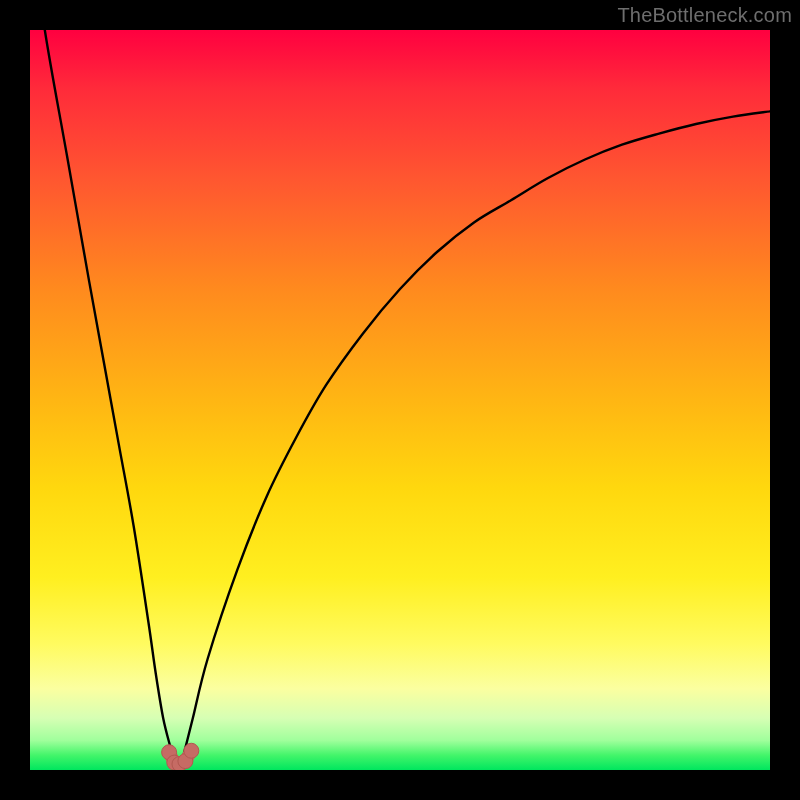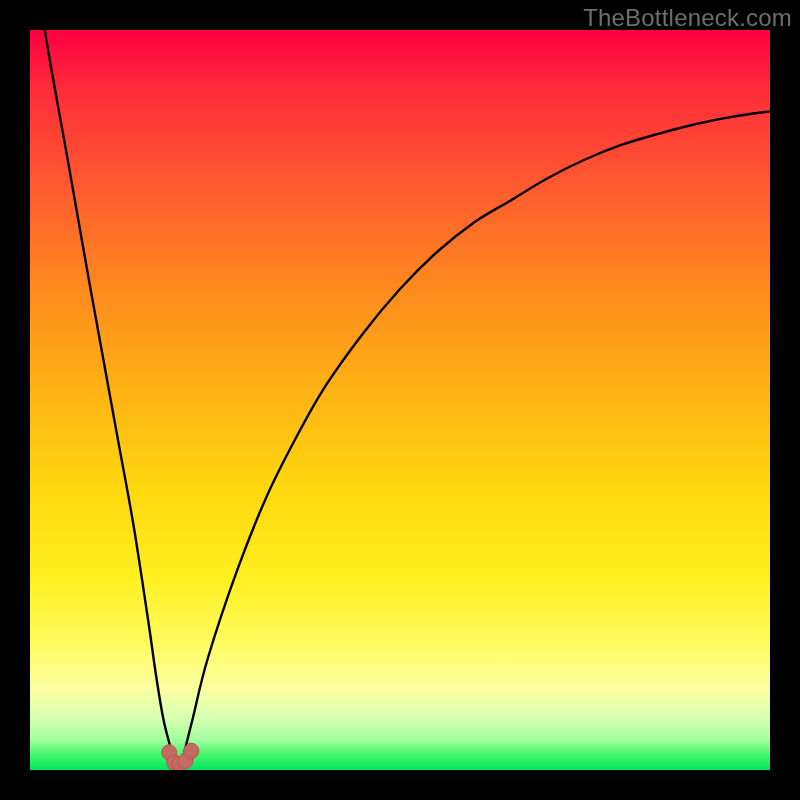--- a/index.html
+++ b/index.html
@@ -56,21 +56,21 @@
     top: 0;
     width: 740px;
     height: 740px;
     overflow: visible;
   }
   .watermark {
     position: absolute;
     top: 4px;
     right: 8px;
     color: #6e6e6e;
-    font-size: 24px;
+    font-size: 20px;
     font-weight: 500;
     letter-spacing: 0.2px;
     user-select: none;
   }
 </style>
 </head>
 <body>
 
 <div class="frame">
 

